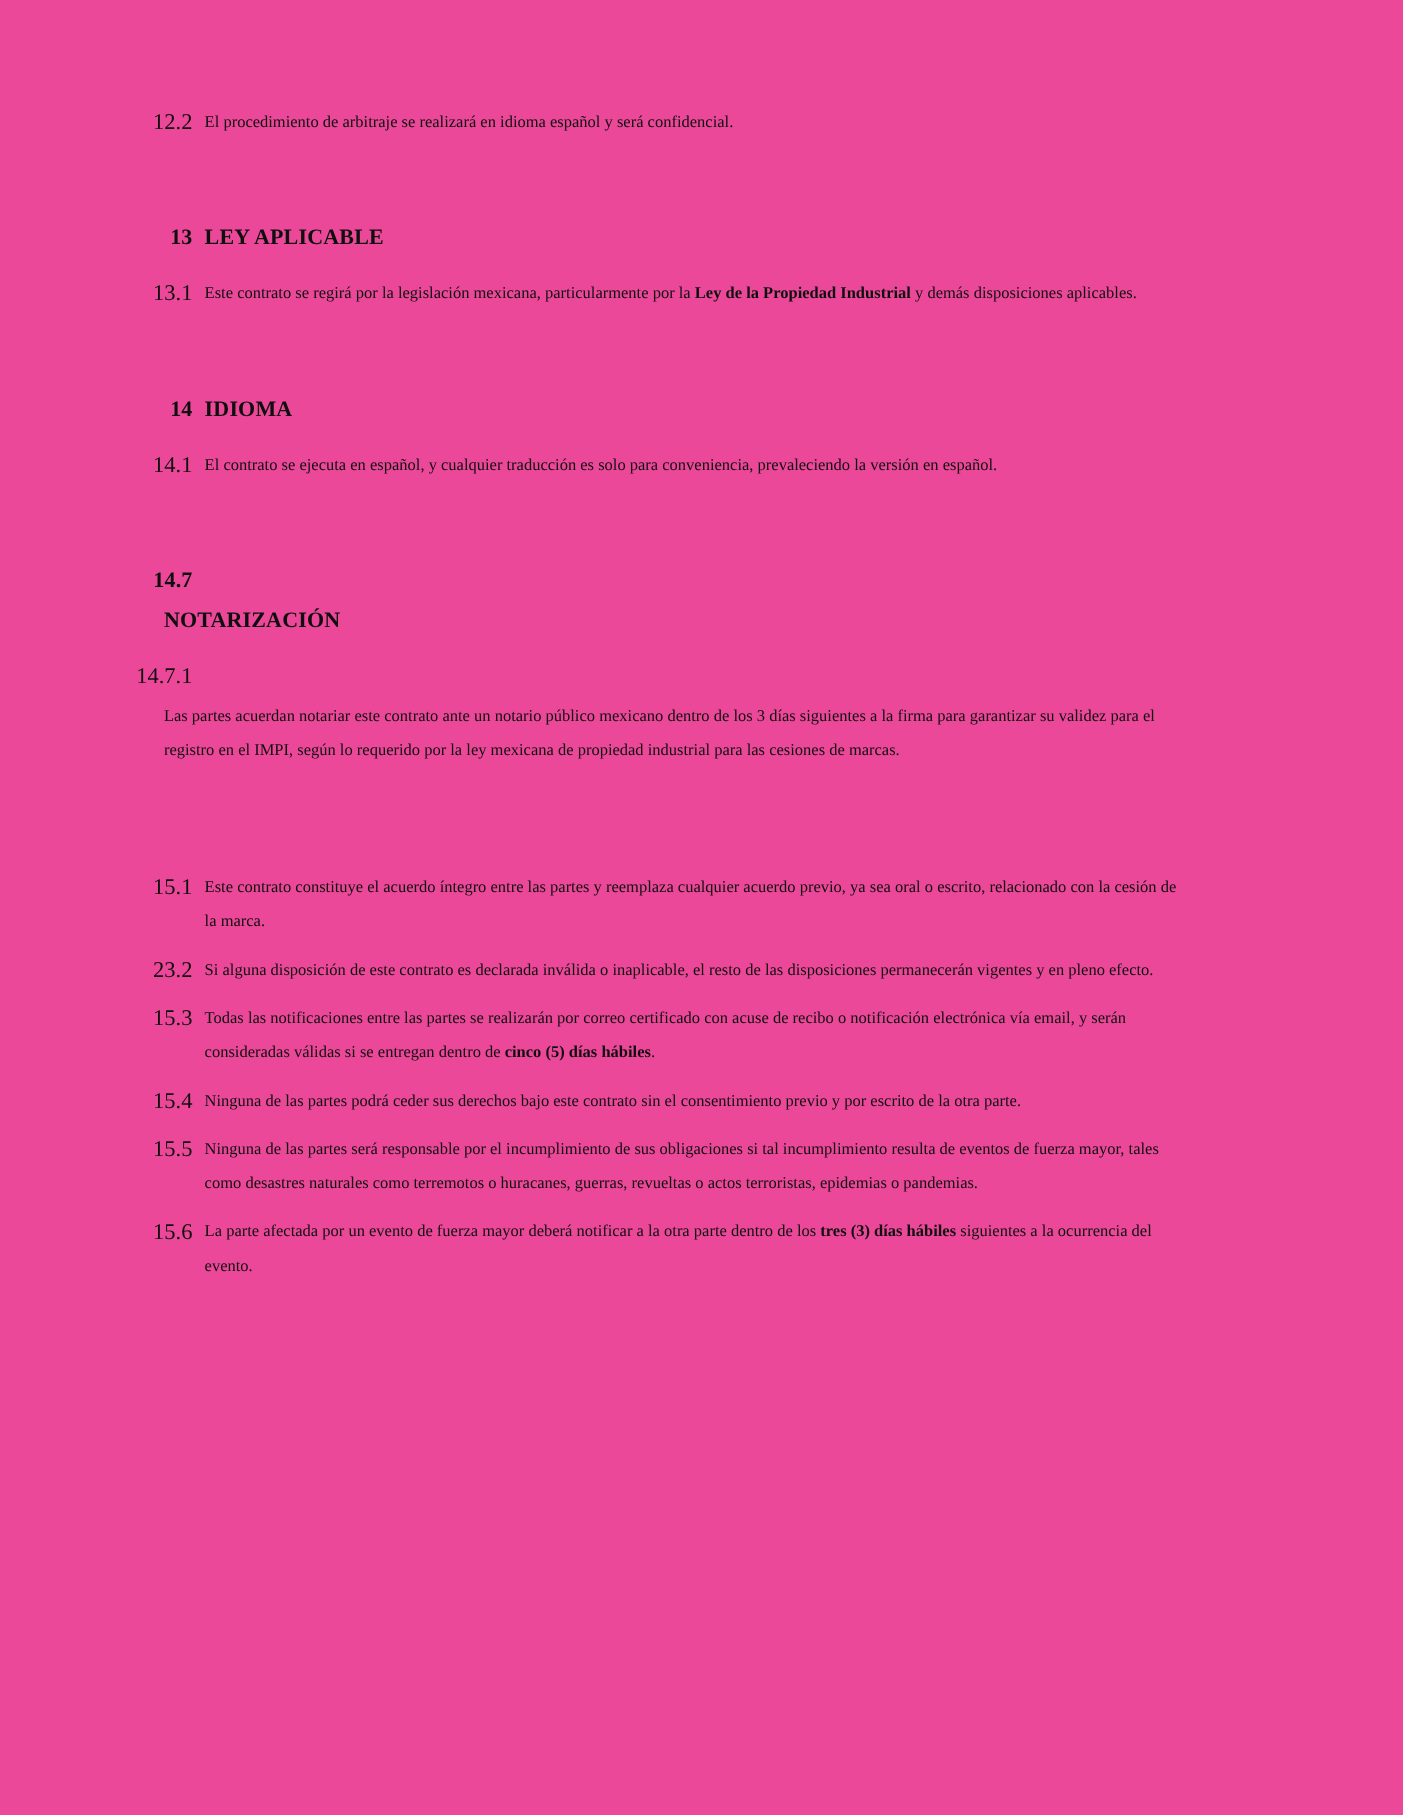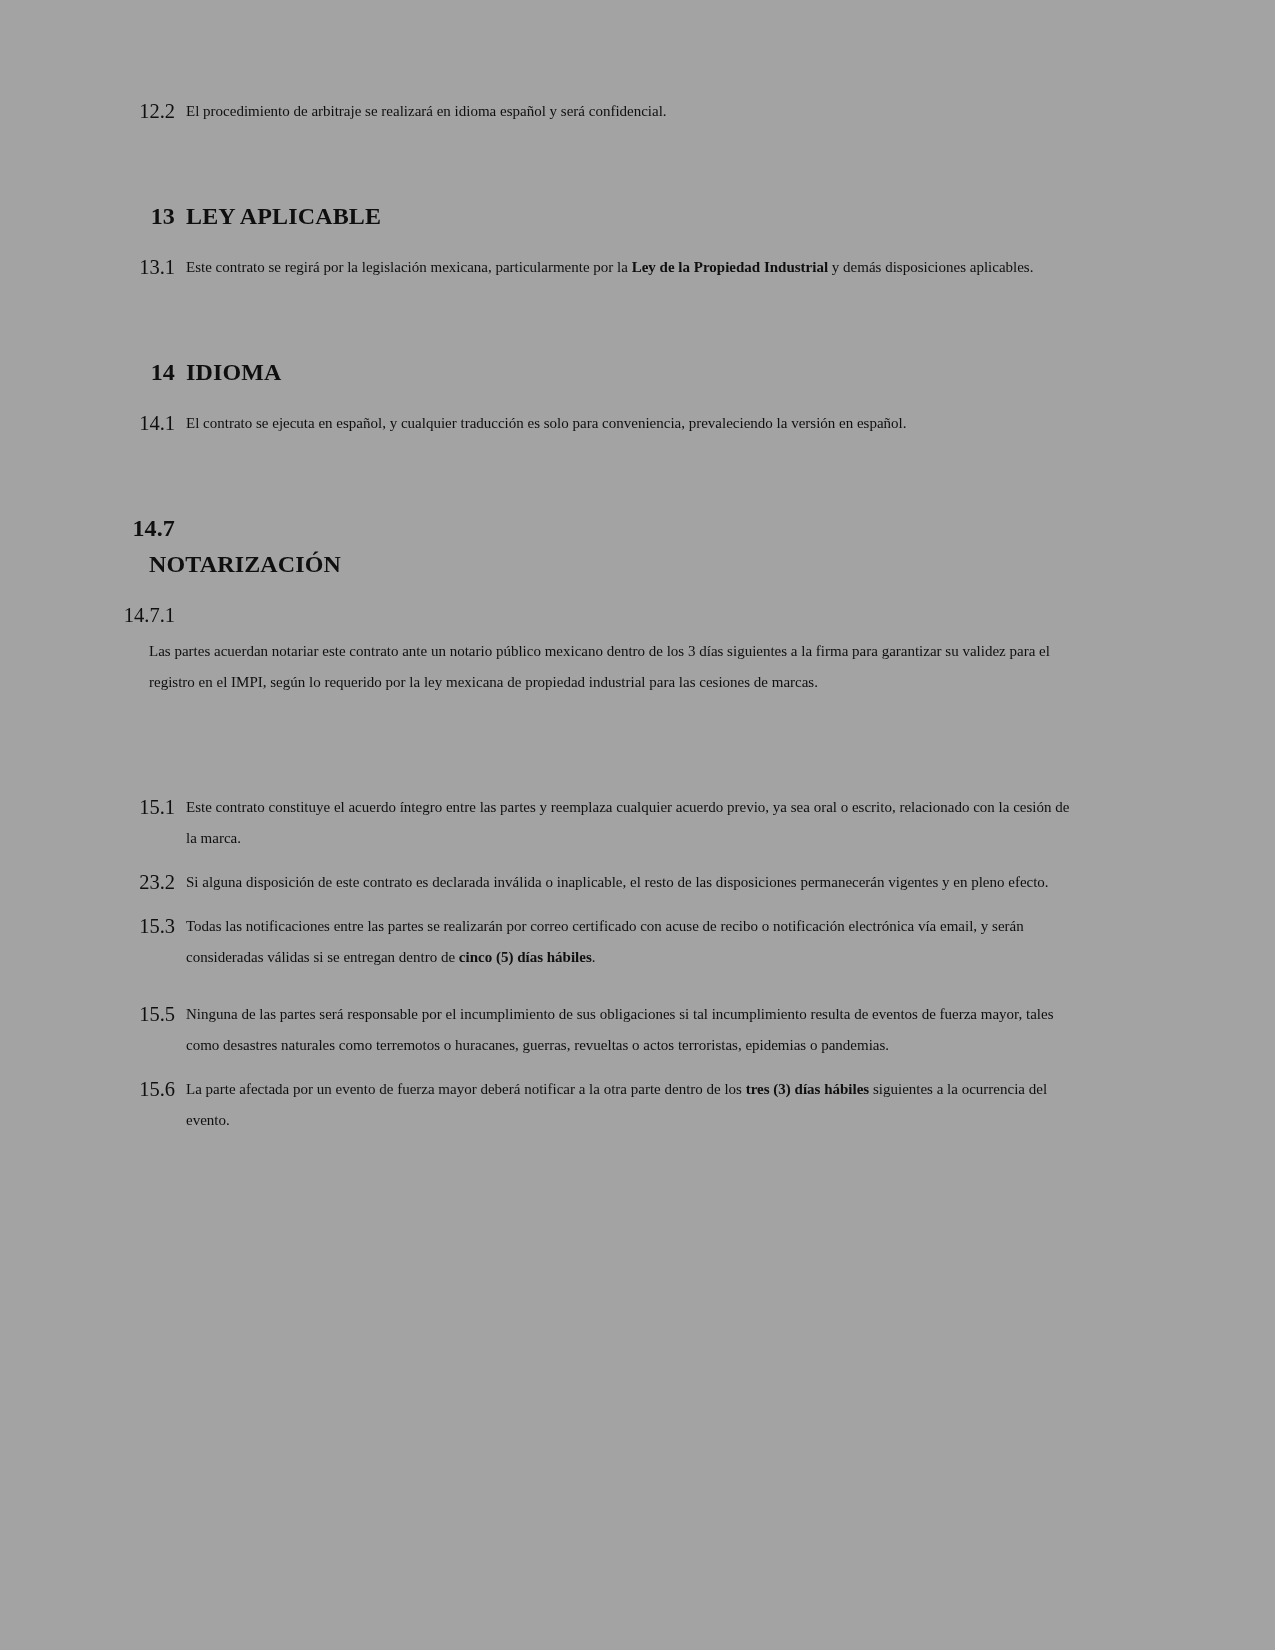--- a/index.html
+++ b/index.html
@@ -4,21 +4,21 @@
 <style>
   html, body {
     margin: 0;
     padding: 0;
     background: #ffffff;
   }
   .page {
     position: relative;
     width: 1275px;
     height: 1650px;
-    background: #a3a3a3;
+    background: #ec4899;
     font-family: "Liberation Serif", "DejaVu Serif", serif;
     color: #0f0f0f;
     overflow: hidden;
     box-sizing: border-box;
   }
   .content {
     position: absolute;
     left: 120px;
     top: 96px;
     width: 950px;
@@ -43,21 +43,21 @@
     flex: 1 1 auto;
     font-size: 15px;
     line-height: 31px;
     text-align: left;
   }
 
   
   .heading .num,
   .heading .body {
     font-weight: bold;
-    font-size: 24px;
+    font-size: 20px;
     letter-spacing: 0.15px;
   }
   .heading .body {
     text-transform: none;
   }
 
   
   .clause .body {
     font-weight: normal;
   }
@@ -146,20 +146,24 @@
 
     <div class="sp-xs"></div>
 
     <div class="row clause">
       <div class="num">15.3</div>
       <div class="body"><span>Todas las notificaciones entre las partes se realizarán por correo certificado con acuse de recibo o notificación electrónica vía email, y serán consideradas válidas si se entregan dentro de </span><b>cinco (5) días hábiles</b><span>.</span></div>
     </div>
 
     <div class="sp-xs"></div>
 
+    <div class="row clause">
+      <div class="num">15.4</div>
+      <div class="body">Ninguna de las partes podrá ceder sus derechos bajo este contrato sin el consentimiento previo y por escrito de la otra parte.</div>
+    </div>
 
     <div class="sp-xs"></div>
 
     <div class="row clause">
       <div class="num">15.5</div>
       <div class="body">Ninguna de las partes será responsable por el incumplimiento de sus obligaciones si tal incumplimiento resulta de eventos de fuerza mayor, tales como desastres naturales como terremotos o huracanes, guerras, revueltas o actos terroristas, epidemias o pandemias.</div>
     </div>
 
     <div class="sp-xs"></div>
 

